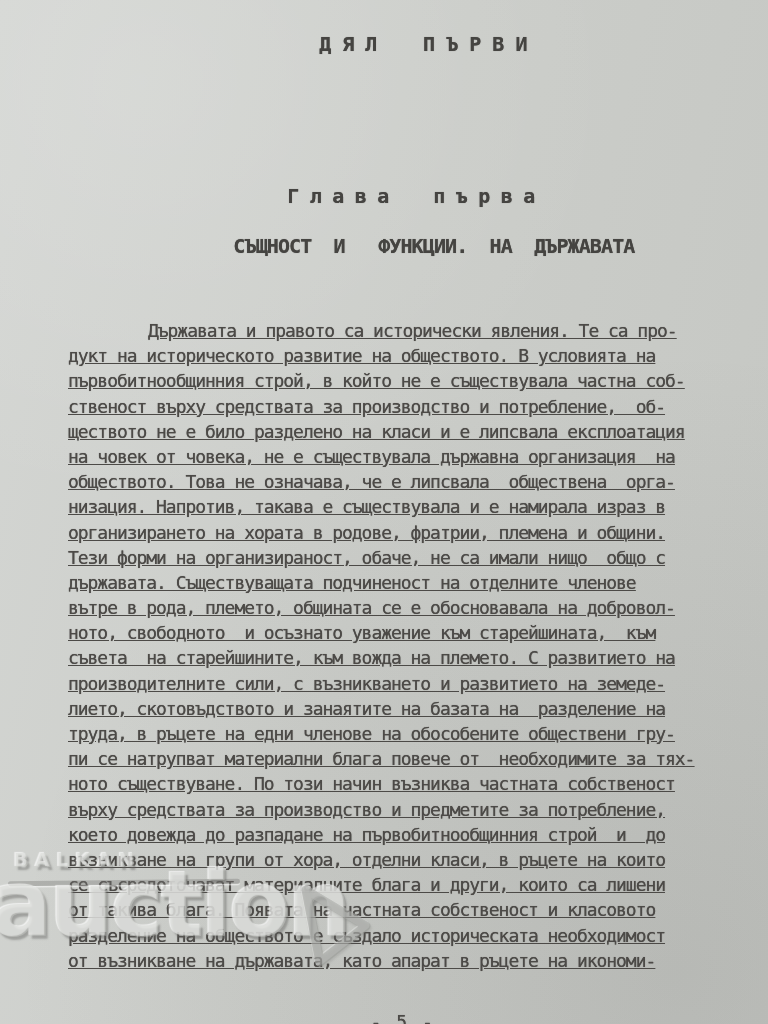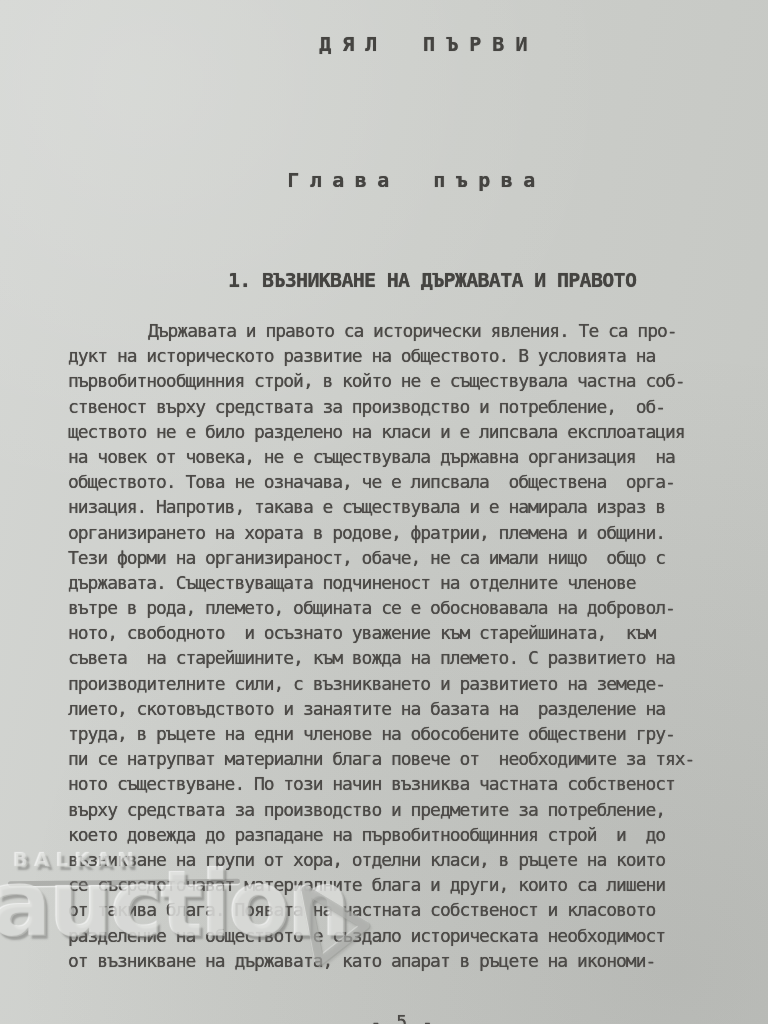--- a/index.html
+++ b/index.html
@@ -32,41 +32,42 @@
     font-weight: bold;
     color: #454441;
     font-size: 20px;
     letter-spacing: -1.6px;
   }
   .part-heading   { top: 8px;  letter-spacing: -0.5px; }
   .part-heading span    { display: inline-block; transform: translateX(16px); }
   .title-block    { top: 59px; line-height: 26px; }
   .title-line-1   { display: block; transform: translateX(33px); letter-spacing: -2.1px; }
   .title-line-2   { display: block; transform: translateX(2px);  letter-spacing: -1.4px; }
-  .chapter-heading{ top: 144px; text-align: center; }
+  .chapter-heading{ top: 160px; text-align: center; }
   .chapter-heading span { display: inline-block; transform: translateX(6px); letter-spacing: -0.8px; }
   .chapter-subtitle{ top: 210px; }
   .chapter-subtitle span { display: inline-block; transform: translateX(29px); letter-spacing: -0.9px; }
   .section-heading{
     position: absolute;
     top: 268px; left: 228px;
     font-weight: bold;
     color: #454441;
     font-size: 20px;
     letter-spacing: -0.7px;
   }
 
   .body-text {
     position: absolute;
     top: 318px;
     left: 68px;
     width: 660px;
     font-size: 18px;
     letter-spacing: -1.05px;
     line-height: 25.2px;
+    text-decoration: underline;
   }
   .body-text .line { height: 25.2px; }
   .body-text .line:first-child { padding-left: 80px; }
 
   .page-number {
     position: absolute;
     top: 990px; left: 0; right: 0;
     text-align: center;
     font-size: 18px;
     letter-spacing: 2px;
@@ -105,22 +106,24 @@
 
   <div class="heading part-heading tw">
     <span>Д Я Л    П Ъ Р В И</span>
   </div>
 
 
   <div class="heading chapter-heading tw">
     <span>Г л а в а    п ъ р в а</span>
   </div>
 
+  <div class="heading chapter-subtitle tw">
+    <span>СЪЩНОСТ  И   ФУНКЦИИ.  НА  ДЪРЖАВАТА</span>
+  </div>
 
-  <div class="section-heading tw">1. ВЪЗНИКВАНЕ НА ДЪРЖАВАТА И ПРАВОТО</div>
 
   <div class="body-text tw"><div class="line">Държавата и правото са исторически явления. Те са про-</div><div class="line">дукт на историческото развитие на обществото. В условията на</div><div class="line">първобитнообщинния строй, в който не е съществувала частна соб-</div><div class="line">ственост върху средствата за производство и потребление,  об-</div><div class="line">ществото не е било разделено на класи и е липсвала експлоатация</div><div class="line">на човек от човека, не е съществувала държавна организация  на</div><div class="line">обществото. Това не означава, че е липсвала  обществена  орга-</div><div class="line">низация. Напротив, такава е съществувала и е намирала израз в</div><div class="line">организирането на хората в родове, фратрии, племена и общини.</div><div class="line">Тези форми на организираност, обаче, не са имали нищо  общо с</div><div class="line">държавата. Съществуващата подчиненост на отделните членове</div><div class="line">вътре в рода, племето, общината се е обосновавала на добровол-</div><div class="line">ното, свободното  и осъзнато уважение към старейшината,  към</div><div class="line">съвета  на старейшините, към вожда на племето. С развитието на</div><div class="line">производителните сили, с възникването и развитието на земеде-</div><div class="line">лието, скотовъдството и занаятите на базата на  разделение на</div><div class="line">труда, в ръцете на едни членове на обособените обществени гру-</div><div class="line">пи се натрупват материални блага повече от  необходимите за тях-</div><div class="line">ното съществуване. По този начин възниква частната собственост</div><div class="line">върху средствата за производство и предметите за потребление,</div><div class="line">което довежда до разпадане на първобитнообщинния строй  и  до</div><div class="line">възникване на групи от хора, отделни класи, в ръцете на които</div><div class="line">се съсредоточават материалните блага и други, които са лишени</div><div class="line">от такива блага. Появата на частната собственост и класовото</div><div class="line">разделение на обществото е създало историческата необходимост</div><div class="line">от възникване на държавата, като апарат в ръцете на икономи-</div></div>
 
   <div class="page-number tw">
     <span>- 5 -</span>
   </div>
 
   <div class="watermark">
     <div class="wm wm-balkan">BALKAN</div>
     <div class="wm-underline"></div>

